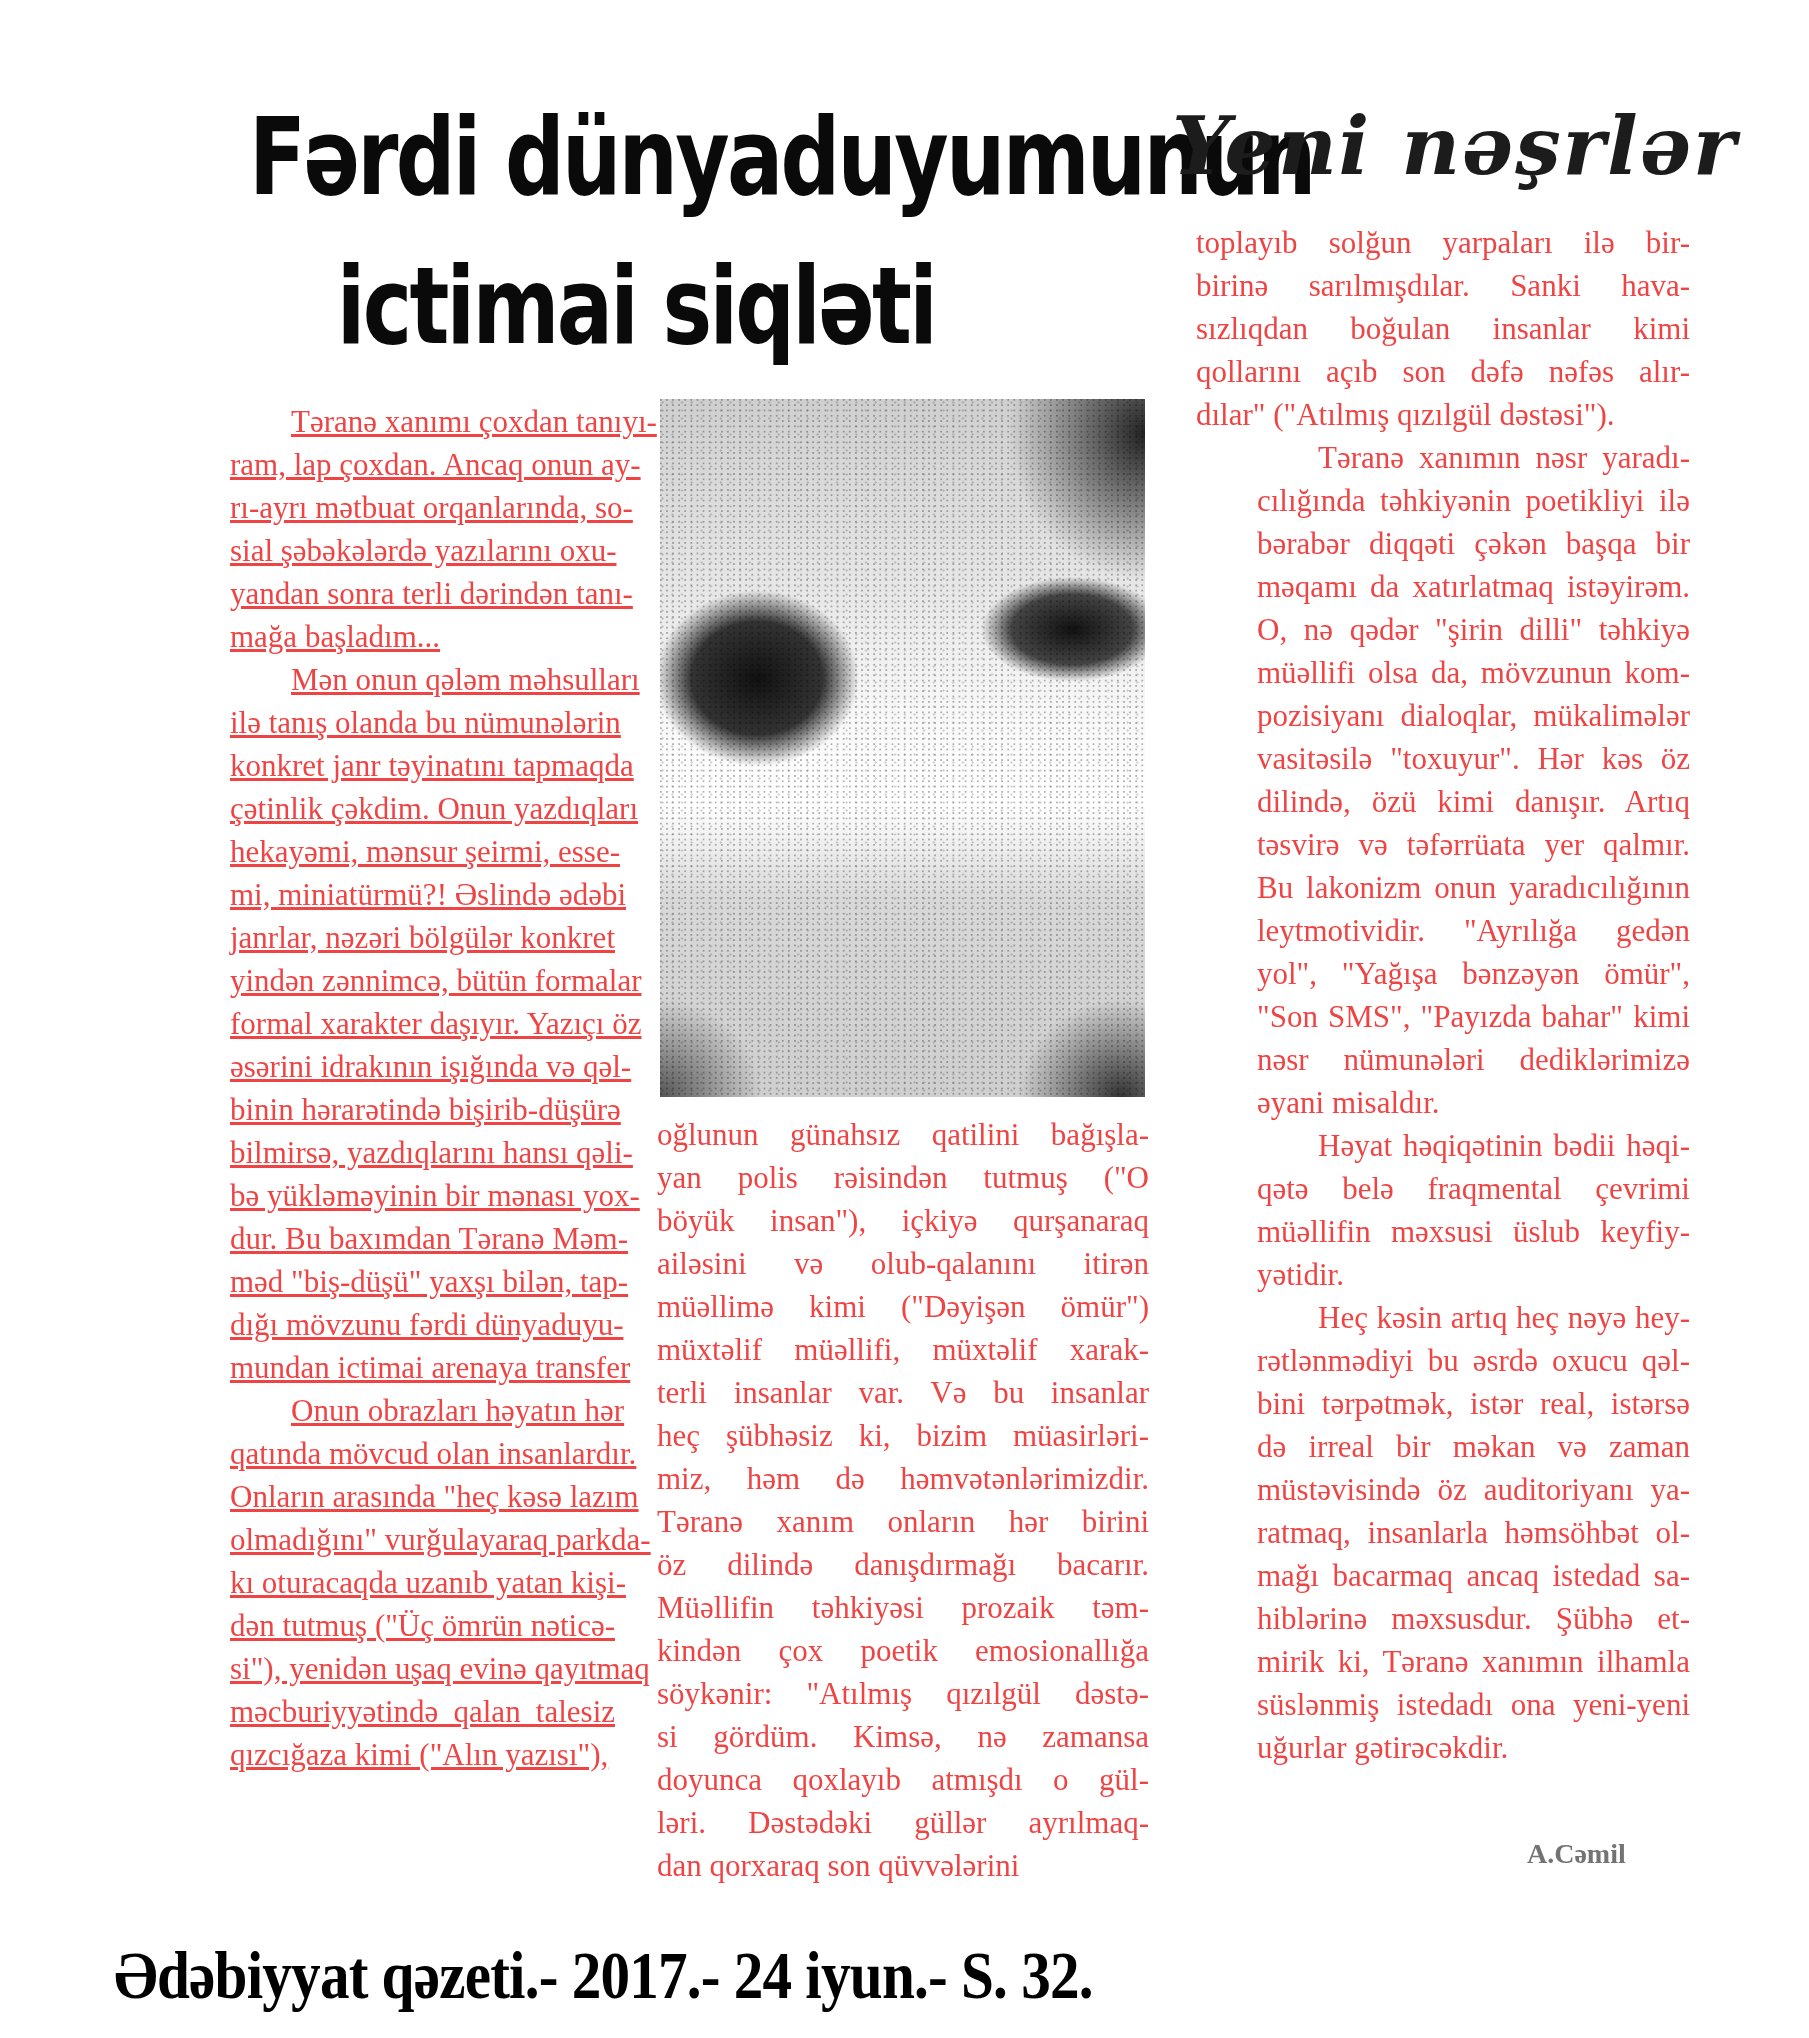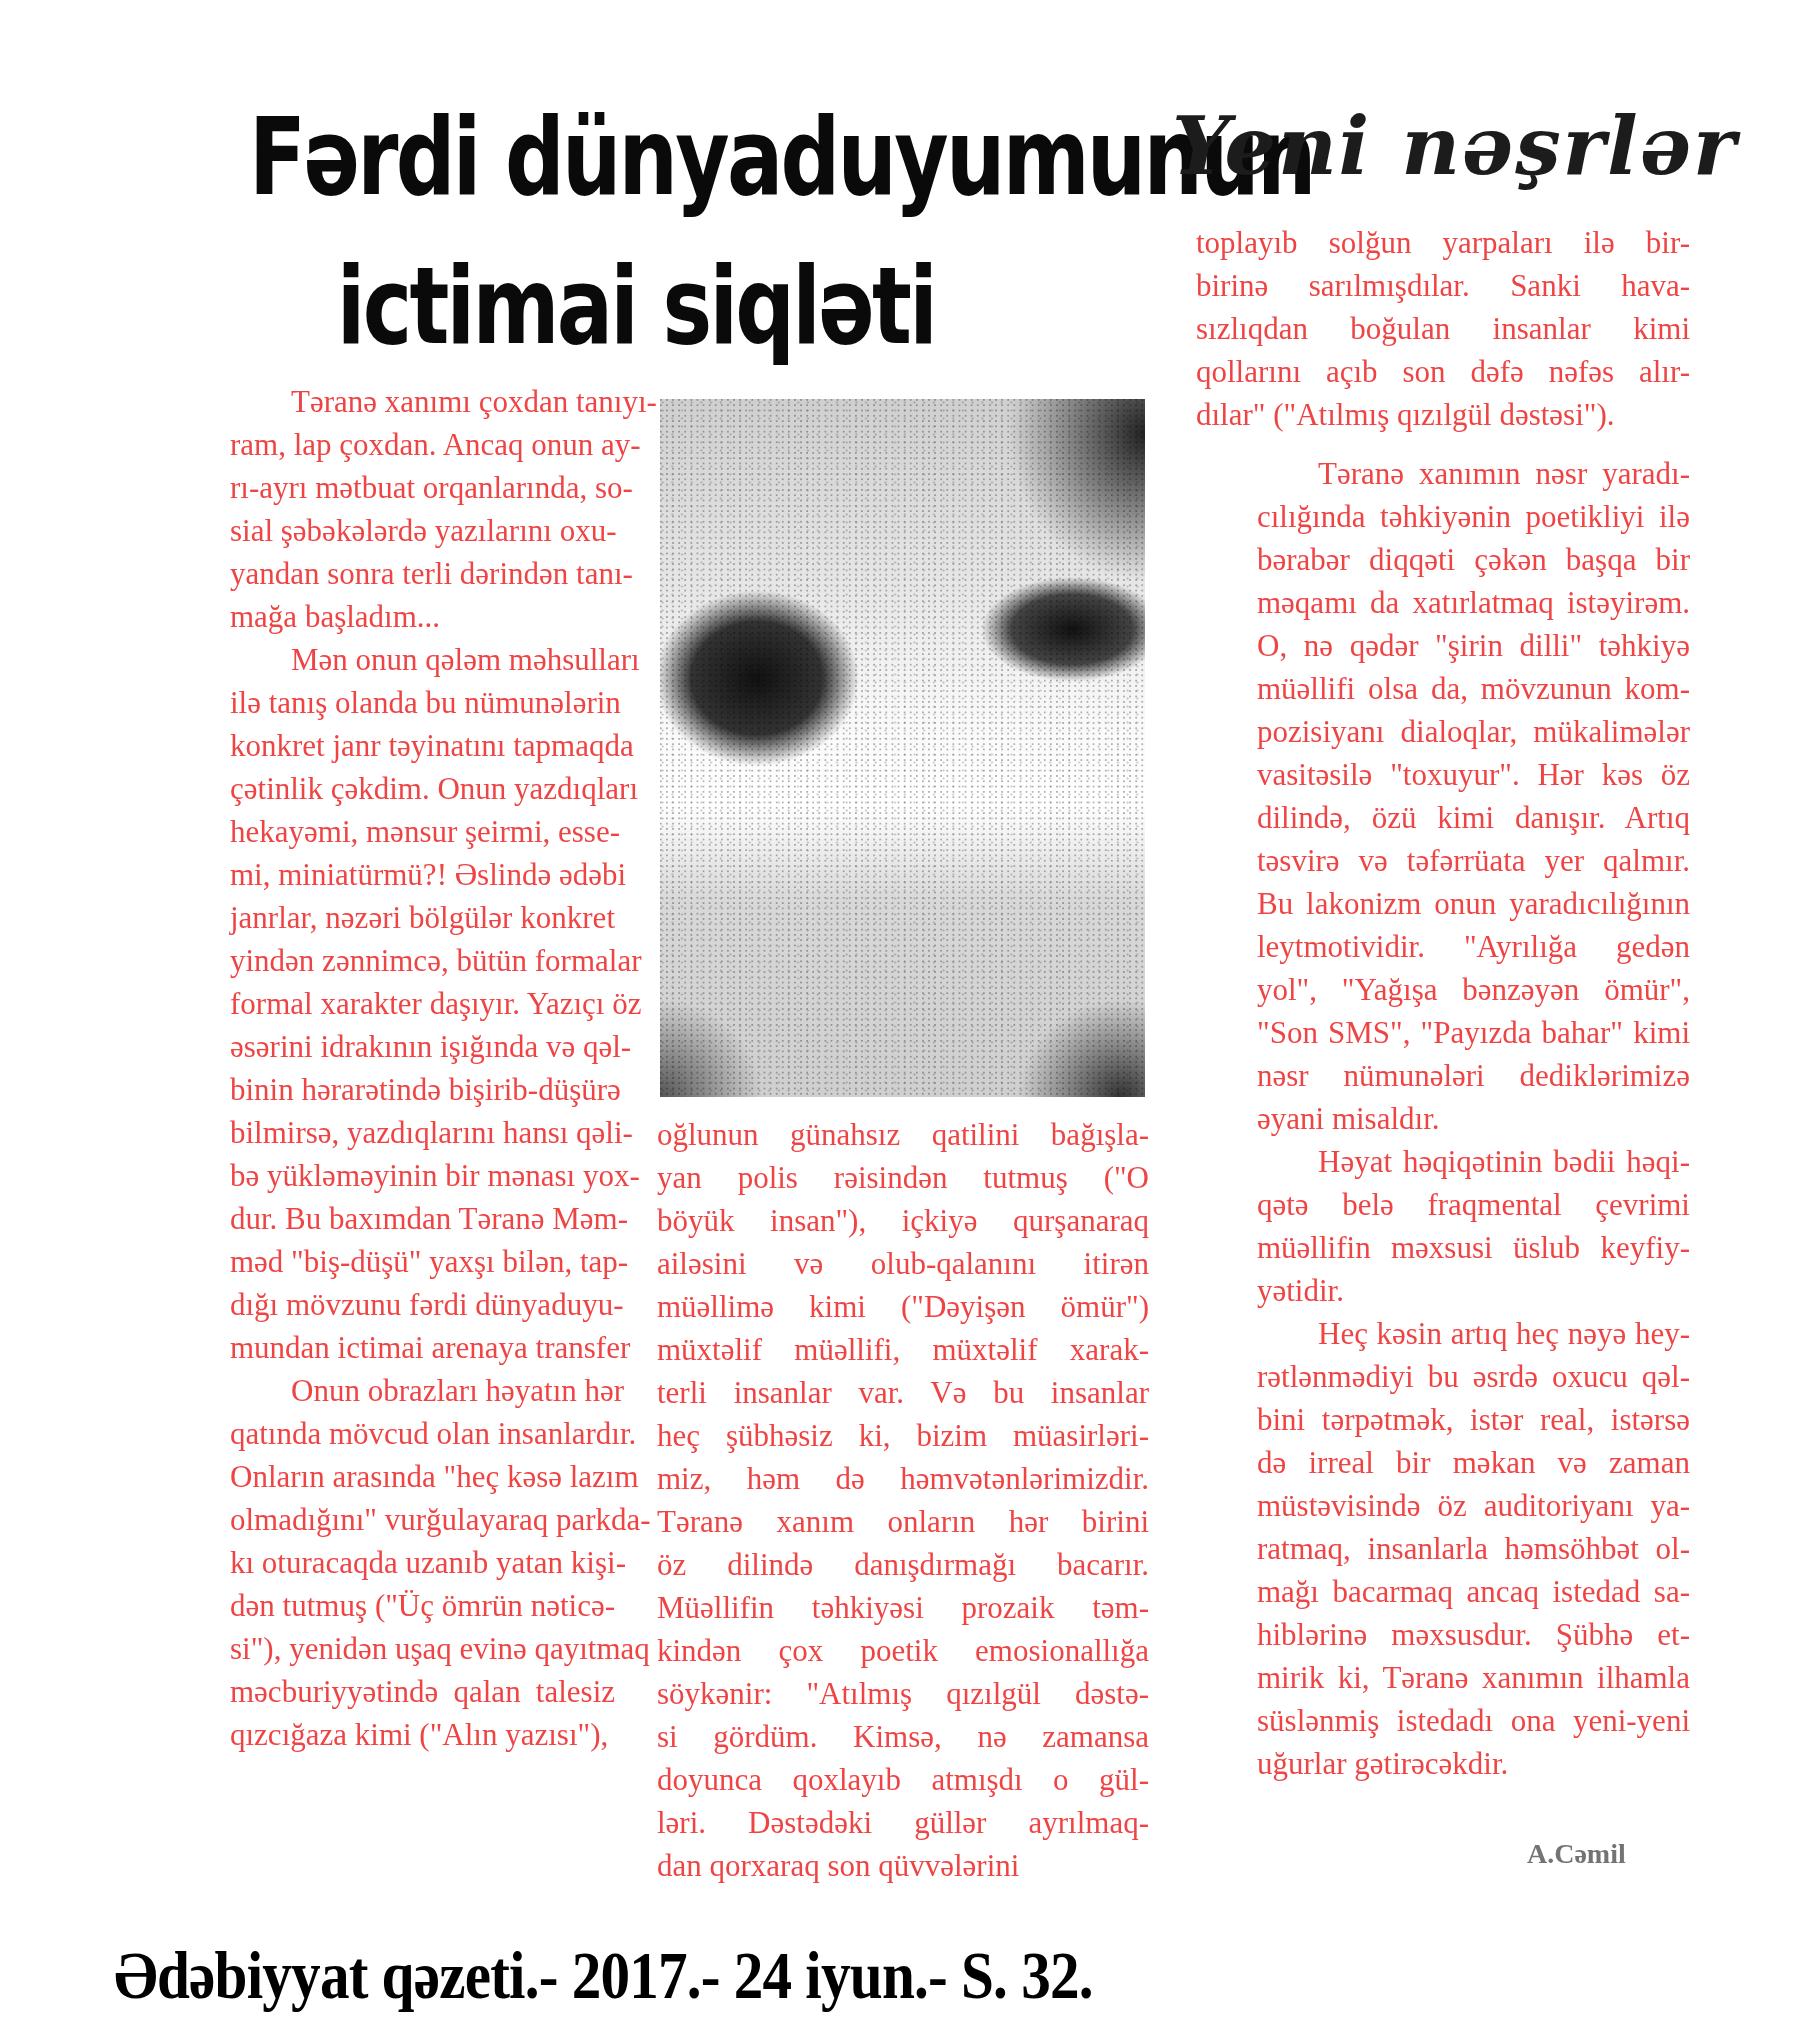--- a/index.html
+++ b/index.html
@@ -20,21 +20,21 @@
   }
   .col {
     position: absolute;
     font-family: "Liberation Serif", serif; font-size: 31px; line-height: 43px;
     text-align: justify; color: #ef4444;
   }
   .col p { margin: 0; text-indent: 0; }
   .col p.ind { text-indent: 61px; }
   .col .ln { display: block; text-align-last: justify; white-space: nowrap; }
   .col .ln.last { text-align-last: left; }
-  #col-left { left: 169px; top: 380px; width: 446px; }
+  #col-left { left: 169px; top: 400px; width: 446px; text-decoration: underline; }
   #col-mid  { left: 657px; top: 1113px; width: 492px; }
   #col-right{ left: 1196px; top: 221px; width: 494px; }
   .photo {
     position: absolute; left: 660px; top: 399px; width: 485px; height: 698px;
     background:
       radial-gradient(ellipse 30% 18% at 20% 40%, #111 0%, #333 45%, rgba(0,0,0,0) 70%),
       radial-gradient(ellipse 25% 10% at 85% 33%, #111 0%, #444 50%, rgba(0,0,0,0) 75%),
       radial-gradient(ellipse 40% 30% at 100% 5%, #222 0%, rgba(0,0,0,0) 70%),
       radial-gradient(ellipse 30% 20% at 95% 100%, #333 0%, rgba(0,0,0,0) 70%),
       radial-gradient(ellipse 30% 20% at 0% 100%, #555 0%, rgba(0,0,0,0) 70%),
@@ -137,21 +137,21 @@
   </div>
 <div class="col" id="col-right">
     <p>
       <span class="ln">toplayıb solğun yarpaları ilə bir-</span>
       <span class="ln">birinə sarılmışdılar. Sanki hava-</span>
       <span class="ln">sızlıqdan boğulan insanlar kimi</span>
       <span class="ln">qollarını açıb son dəfə nəfəs alır-</span>
       <span class="ln last">dılar" ("Atılmış qızılgül dəstəsi").</span>
     </p>
     <p class="ind">
-      <span class="ln" style="padding-left: 61px; margin-top: 16px;">Təranə xanımın nəsr yaradı-</span>
+      <span class="ln" style="padding-left: 61px;">Təranə xanımın nəsr yaradı-</span>
       <span class="ln">cılığında təhkiyənin poetikliyi ilə</span>
       <span class="ln">bərabər diqqəti çəkən başqa bir</span>
       <span class="ln">məqamı da xatırlatmaq istəyirəm.</span>
       <span class="ln">O, nə qədər "şirin dilli" təhkiyə</span>
       <span class="ln">müəllifi olsa da, mövzunun kom-</span>
       <span class="ln">pozisiyanı dialoqlar, mükalimələr</span>
       <span class="ln">vasitəsilə "toxuyur". Hər kəs öz</span>
       <span class="ln">dilində, özü kimi danışır. Artıq</span>
       <span class="ln">təsvirə və təfərrüata yer qalmır.</span>
       <span class="ln">Bu lakonizm onun yaradıcılığının</span>

